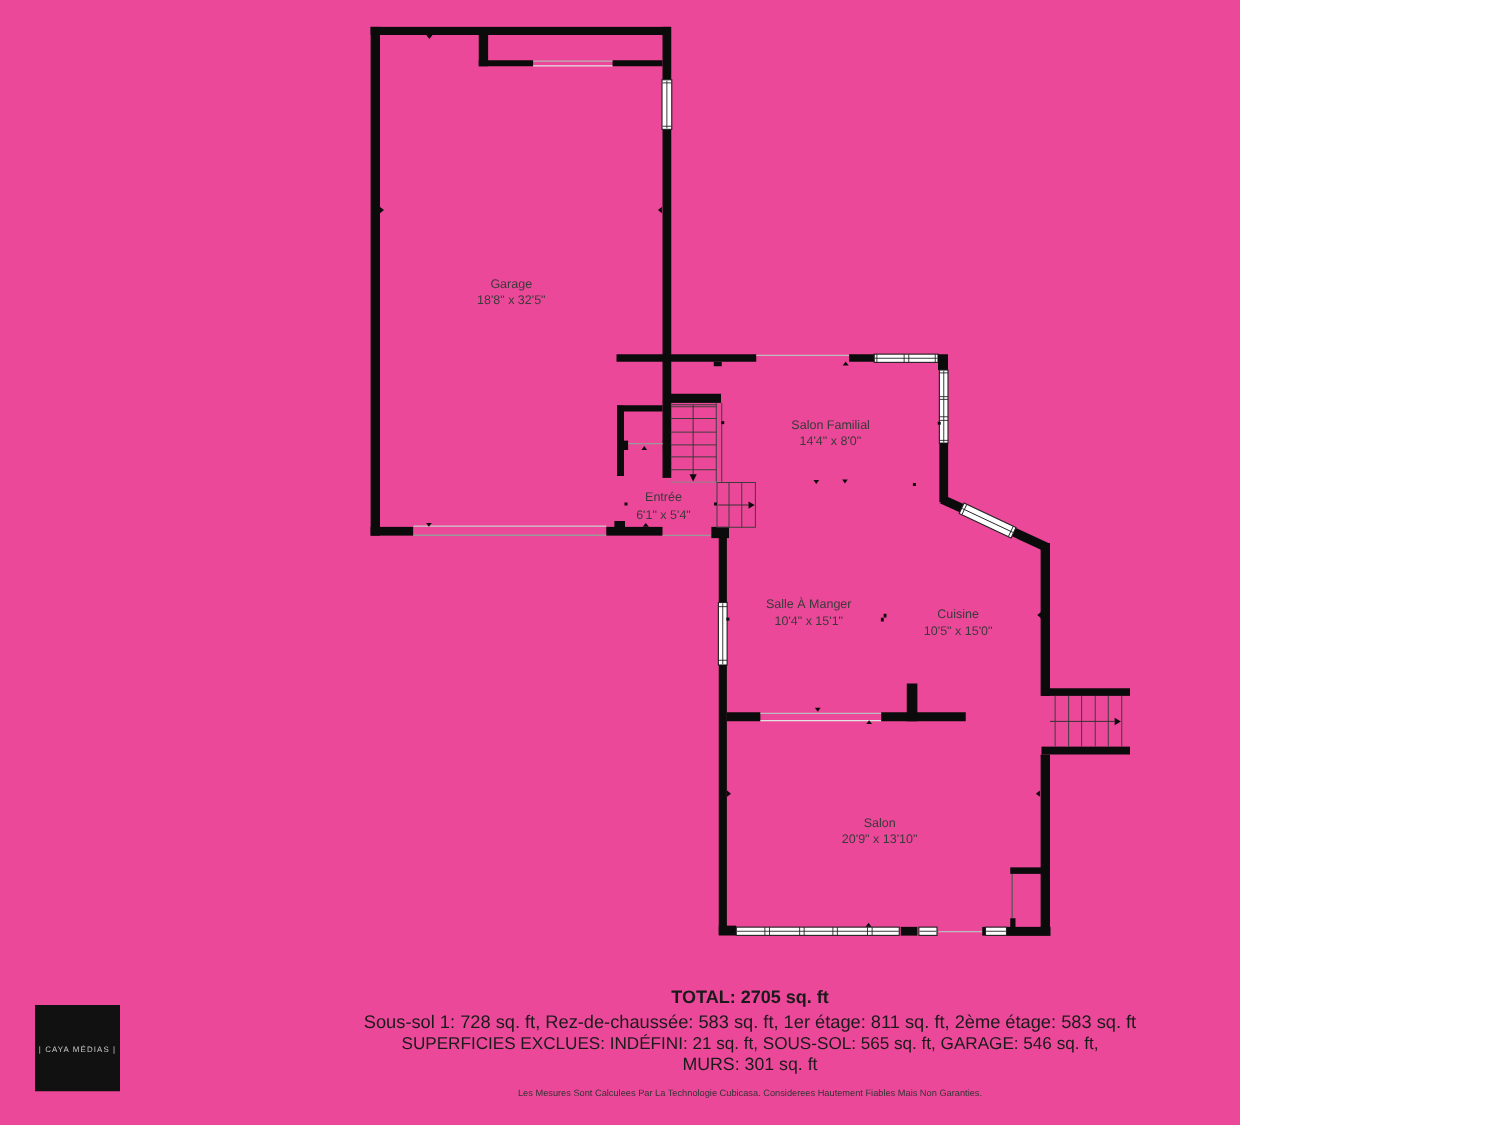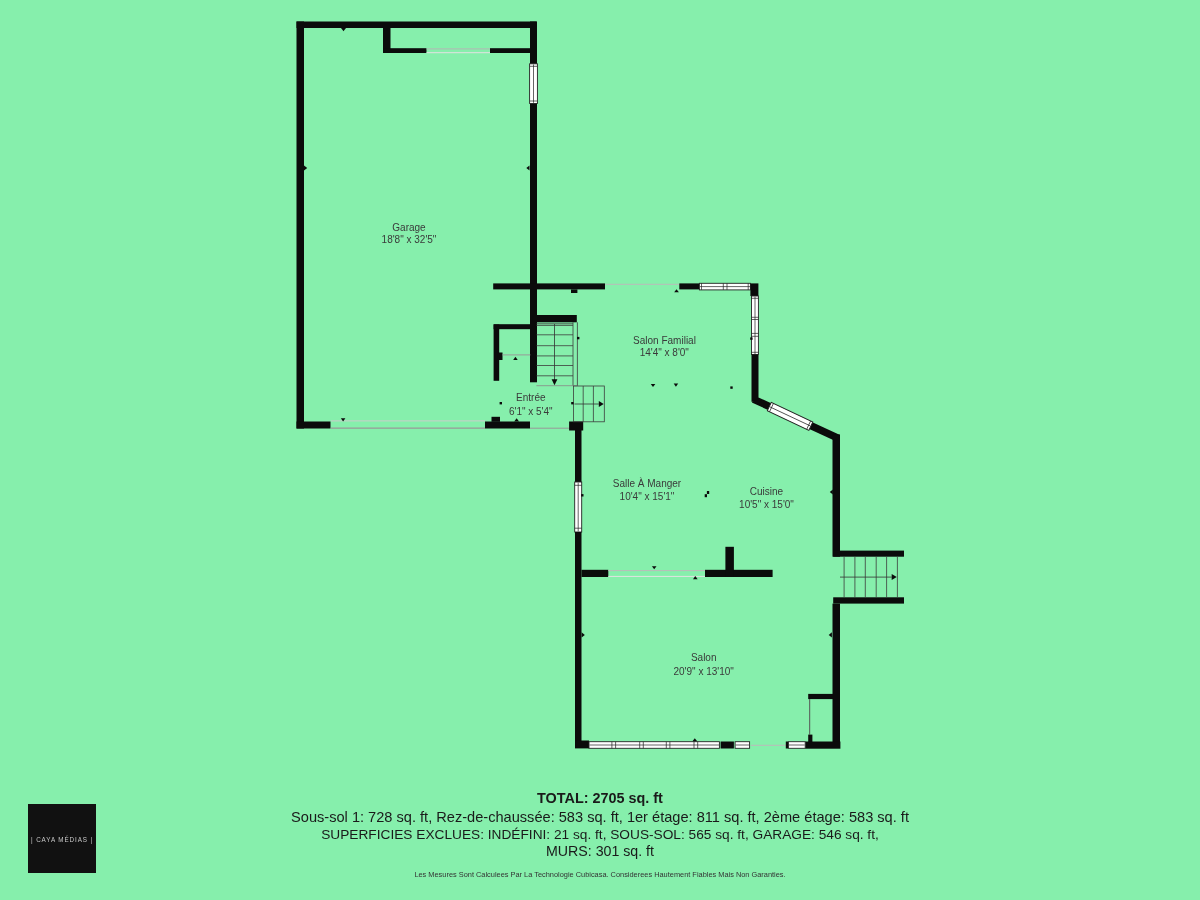--- a/index.html
+++ b/index.html
@@ -1,16 +1,16 @@
 <!DOCTYPE html>
 <html><head>
 <meta charset="utf-8">
 <style>
   html,body{margin:0;padding:0;background:#fff;}
-  .page{position:relative;width:1200px;height:900px;background:#86efac;overflow:hidden;}
+  .page{position:relative;width:992px;height:900px;background:#ec4899;overflow:hidden;}
   svg text{font-family:"Liberation Sans",sans-serif;}
 </style>
 </head>
 <body>
 <div class="page">
 <svg width="1200" height="900" viewBox="0 0 1200 900">
 <defs></defs>
 
 <g id="plan" fill="#0b0b0b" stroke="none">
 

